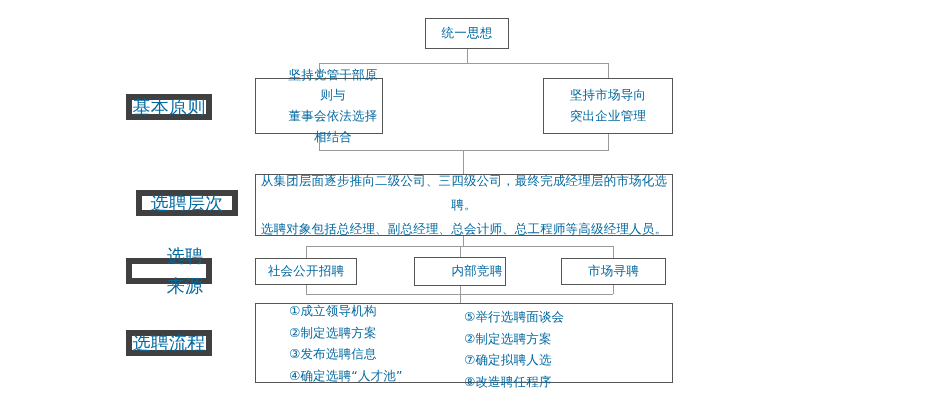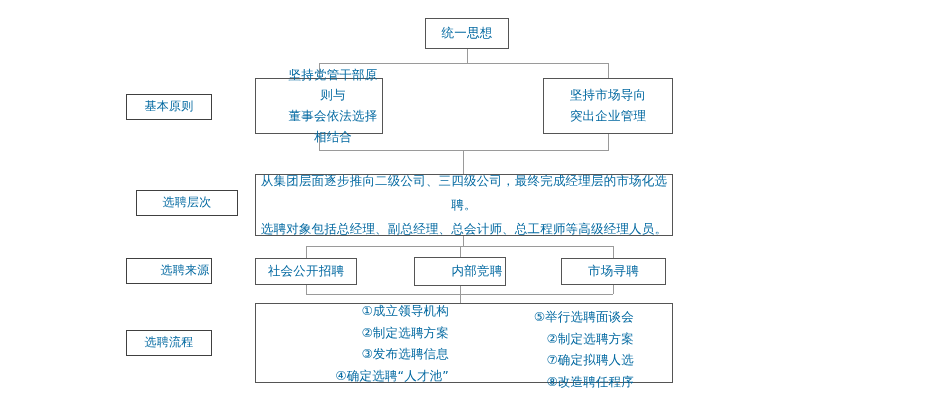--- a/index.html
+++ b/index.html
@@ -20,22 +20,22 @@
     flex-direction:column;
     align-items:center;
     justify-content:center;
     color:#0369a1;
     font-size:12.5px;
     line-height:1.65;
     text-align:center;
     letter-spacing:0.2px;
   }
   .label-box{
-    font-size:12px;
-    border:1px solid #404040;
+    font-size:18px;
+    border:6px solid #404040;
   }
   .line{
     position:absolute;
     background:#9a9a9a;
   }
   .vline{width:1px;}
   .hline{height:1px;}
 
   
   #box-top{left:425px;top:18px;width:84px;height:31px;}
@@ -53,21 +53,21 @@
   #box-s2{left:414px;top:257px;width:92px;height:29px;padding-left:34px;}
   #box-s3{left:561px;top:258px;width:105px;height:27px;}
 
   
   #box-proc{left:255px;top:303px;width:418px;height:80px;
     flex-direction:row;justify-content:flex-start;align-items:center;}
   .proc-col{
     display:flex;flex-direction:column;
     justify-content:center;
     font-size:12.5px;line-height:1.72;
-    text-align:right;
+    text-align:left;
   }
   #proc-col-left{margin-left:33px;width:160px;}
   #proc-col-right{margin-left:15px;width:170px;margin-top:12px;}
 
   
   #lbl-1{left:126px;top:94px;width:86px;height:26px;}
   #lbl-2{left:136px;top:190px;width:102px;height:26px;}
   #lbl-3{left:126px;top:258px;width:86px;height:26px;padding-left:32px;}
   #lbl-4{left:126px;top:330px;width:86px;height:26px;}
 </style>

